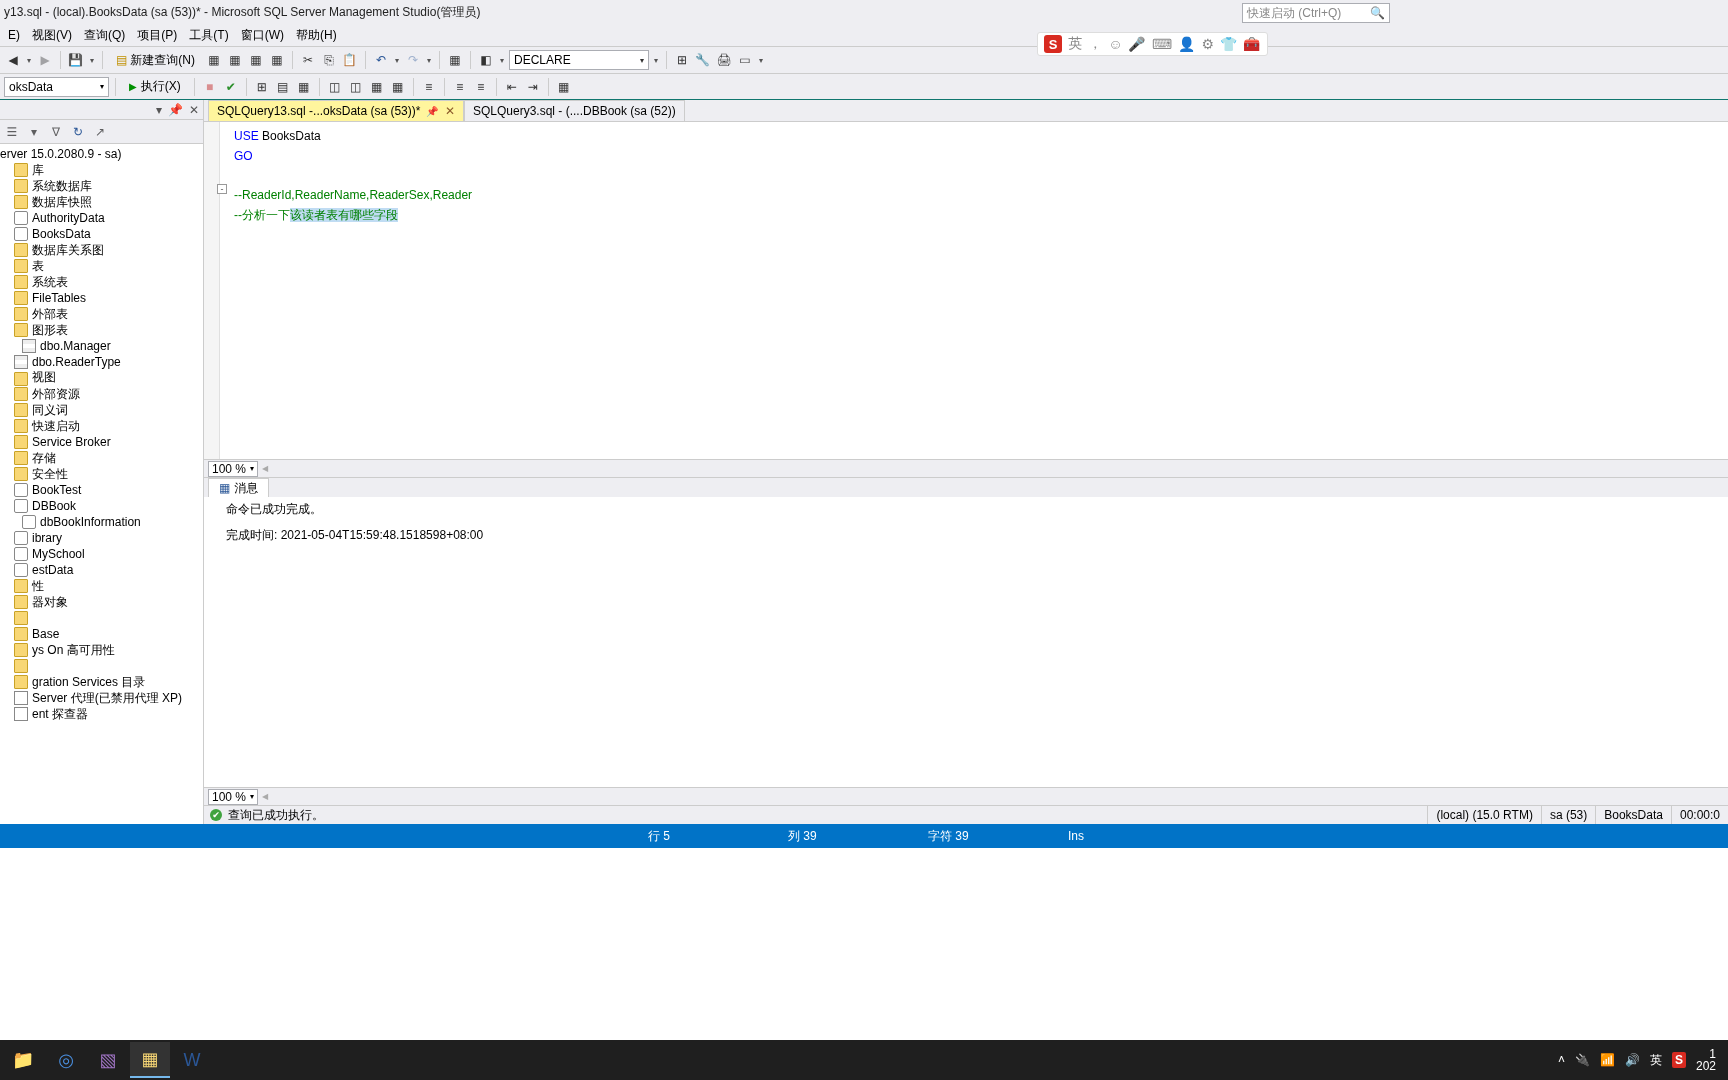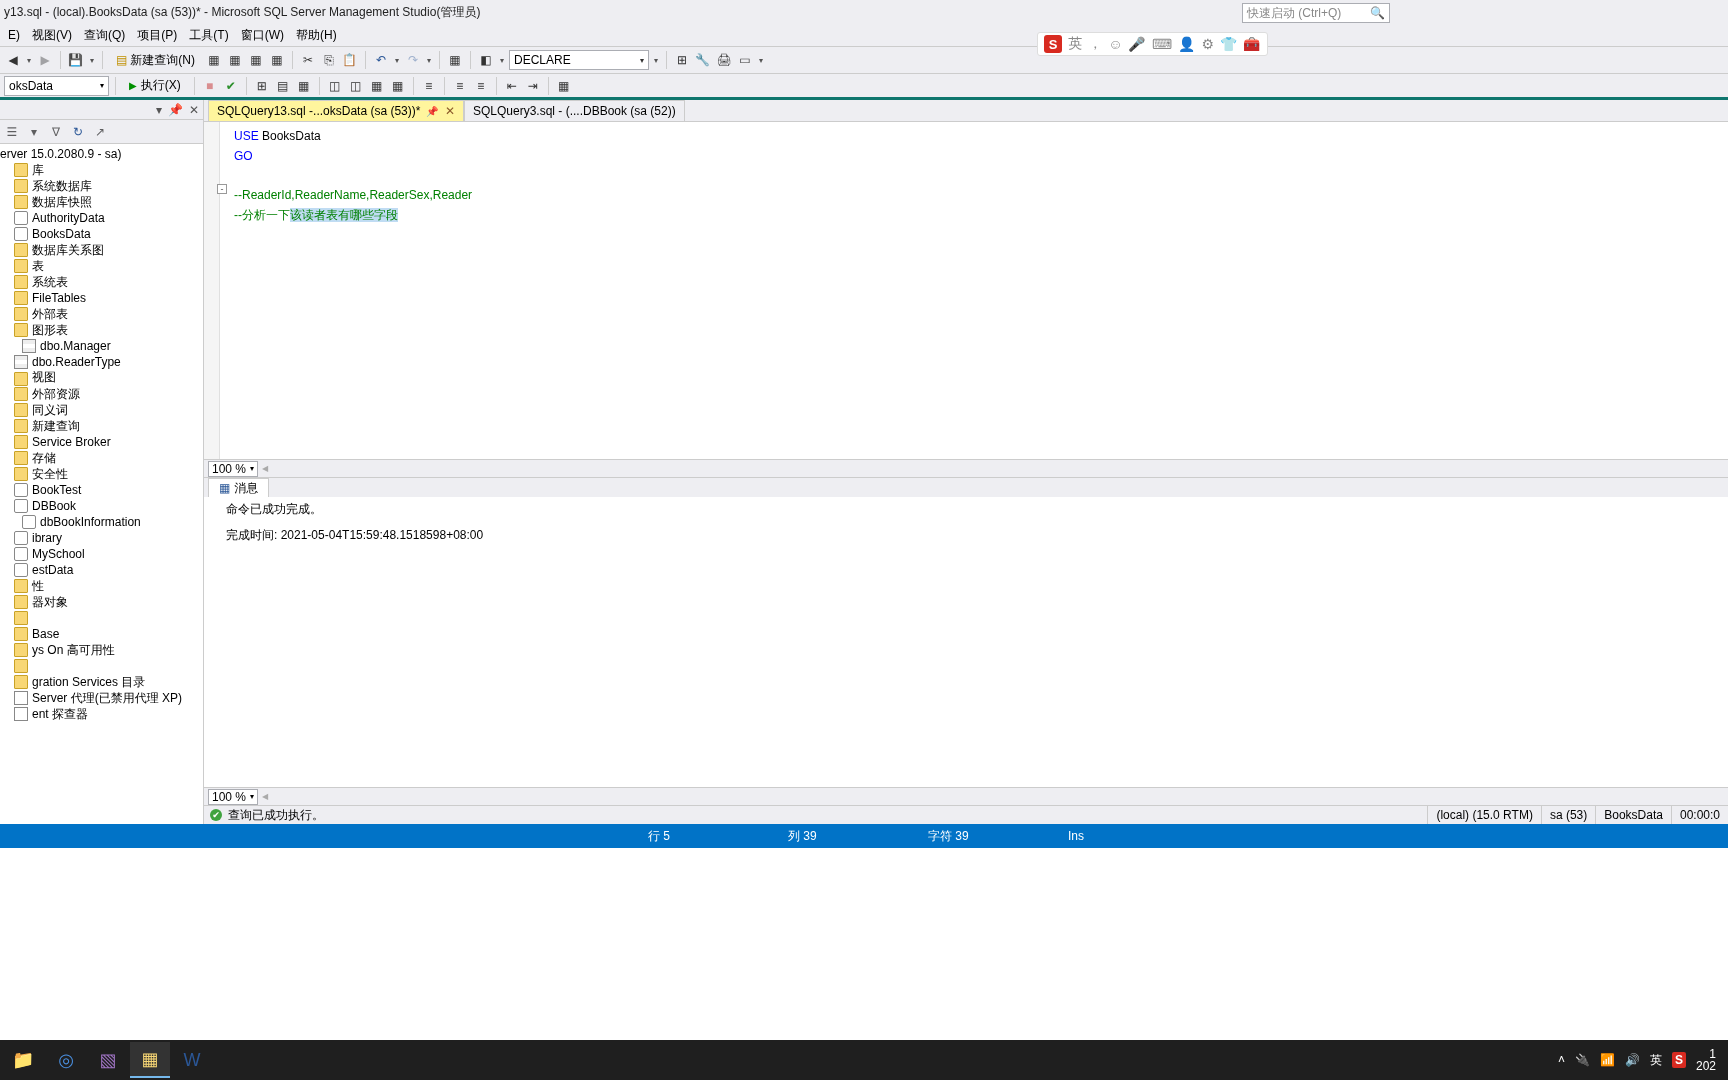--- a/index.html
+++ b/index.html
@@ -17,21 +17,21 @@
 .toolbar { height: 28px; background: #eeeef2; border-top: 1px solid #ccc; border-bottom: 1px solid #ccc; display: flex; align-items: center; padding: 0 4px; gap: 3px; }
 .toolbar .tb-btn { width: 18px; height: 18px; display: flex; align-items: center; justify-content: center; cursor: pointer; color: #333; }
 .toolbar .tb-sep { width: 1px; height: 18px; background: #ccc; margin: 0 3px; }
 .toolbar .tb-drop { width: 8px; height: 18px; display: flex; align-items: center; justify-content: center; font-size: 8px; color: #555; cursor: pointer; }
 .toolbar .new-query { display: flex; align-items: center; gap: 3px; padding: 2px 6px; border: 1px solid transparent; cursor: pointer; }
 .toolbar .combo { border: 1px solid #abadb3; background: #fff; padding: 1px 4px; width: 140px; height: 20px; display: flex; align-items: center; justify-content: space-between; }
 .toolbar .combo span { font-size: 12px; }
 .toolbar .combo .arr { font-size: 8px; color: #333; }
 
 
-.toolbar2 { height: 26px; background: #eeeef2; border-bottom: 3px solid #0f766e; display: flex; align-items: center; padding: 0 4px; gap: 3px; }
+.toolbar2 { height: 26px; background: #eeeef2; border-bottom: 1px solid #0f766e; display: flex; align-items: center; padding: 0 4px; gap: 3px; }
 .toolbar2 .db-combo { border: 1px solid #abadb3; background: #fff; padding: 1px 4px; width: 105px; height: 20px; display: flex; align-items: center; justify-content: space-between; }
 .toolbar2 .execute-btn { display: flex; align-items: center; gap: 4px; padding: 2px 6px; border: 1px solid transparent; cursor: pointer; }
 .toolbar2 .execute-btn .tri { color: #009000; font-size: 10px; }
 .toolbar2 .tb-btn { width: 18px; height: 18px; display: flex; align-items: center; justify-content: center; cursor: pointer; color: #333; }
 .toolbar2 .tb-sep { width: 1px; height: 18px; background: #ccc; margin: 0 3px; }
 
 
 .main { display: flex; height: 724px; }
 .sidebar { width: 204px; background: #f5f5f5; border-right: 1px solid #ccc; display: flex; flex-direction: column; }
 .sidebar-title { height: 20px; background: #eeeef2; border-bottom: 1px solid #ccc; display: flex; align-items: center; justify-content: flex-end; padding-right: 4px; gap: 6px; font-size: 10px; color: #555; }
@@ -308,21 +308,21 @@
             <span>外部资源</span>
           </div>
           <div class="tree-node" style="padding-left: 0px;">
             <span class="exp"></span>
             <span class="ficon folder-icon"></span>
             <span>同义词</span>
           </div>
           <div class="tree-node" style="padding-left: 0px;">
             <span class="exp"></span>
             <span class="ficon folder-icon"></span>
-            <span>新建查询</span>
+            <span>快速启动</span>
           </div>
           <div class="tree-node" style="padding-left: 0px;">
             <span class="exp"></span>
             <span class="ficon folder-icon"></span>
             <span>Service Broker</span>
           </div>
           <div class="tree-node" style="padding-left: 0px;">
             <span class="exp"></span>
             <span class="ficon folder-icon"></span>
             <span>存储</span>

